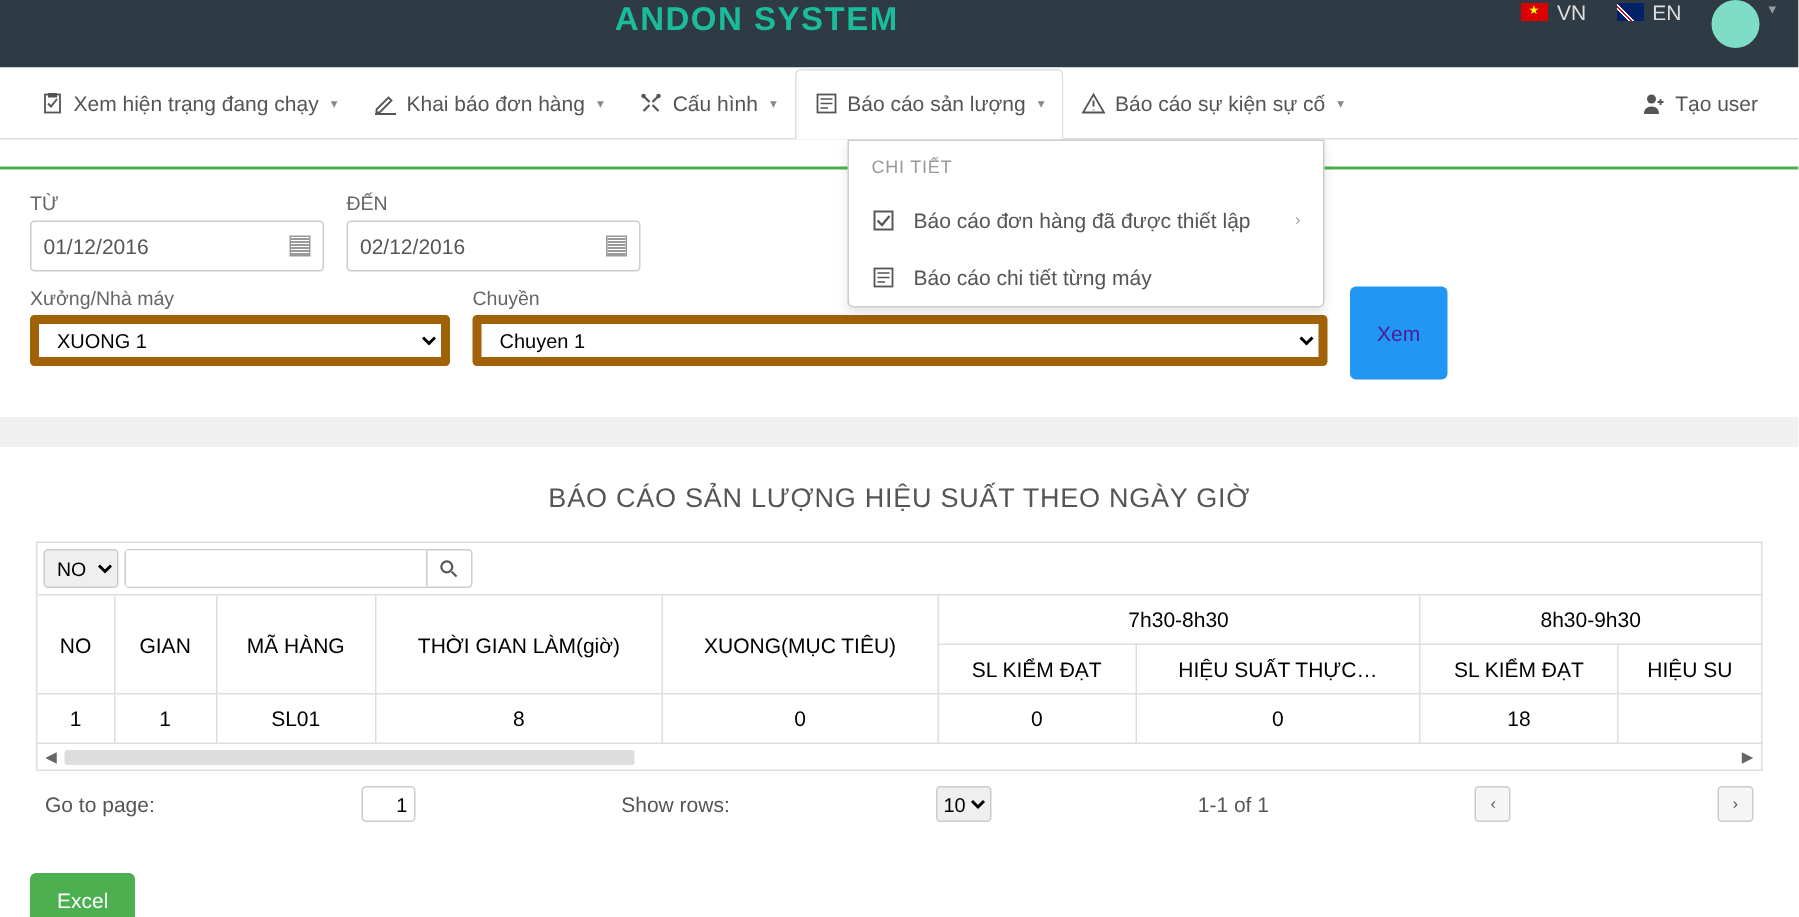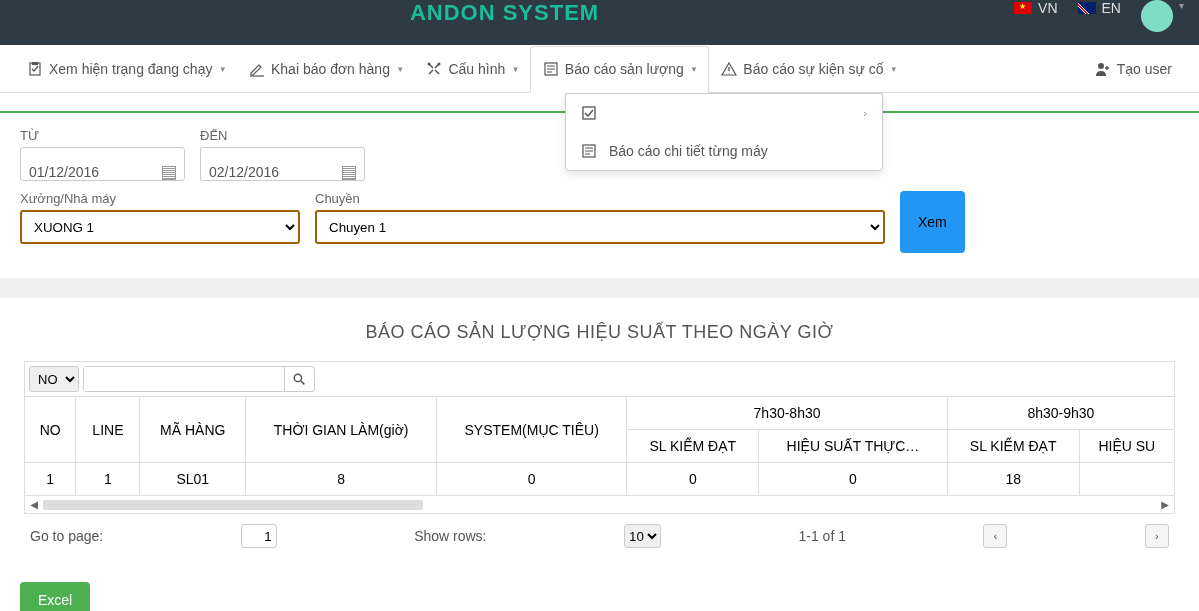--- a/index.html
+++ b/index.html
@@ -34,26 +34,26 @@
     .dd-icon { width: 16px; height: 16px; display: inline-flex; align-items: center; justify-content: center; }
     
     
     .green-line { height: 2px; background: #4caf50; margin-top: 18px; }
     
     
     .filters { padding: 15px 20px; }
     .filter-row { display: flex; gap: 15px; margin-bottom: 10px; }
     .filter-col { display: flex; flex-direction: column; }
     .filter-label { font-size: 13px; color: #666; margin-bottom: 4px; }
-    .date-input { width: 165px; height: 34px; border: 1px solid #ccc; border-radius: 3px; padding: 0 8px; display: flex; align-items: flex-end; justify-content: space-between; }
+    .date-input { width: 196px; height: 34px; border: 1px solid #ccc; border-radius: 3px; padding: 0 8px; display: flex; align-items: center; justify-content: space-between; }
     .date-icon { width: 14px; height: 14px; background: repeating-linear-gradient(0deg,#999,#999 1px,#fff 1px,#fff 2px); border: 1px solid #999; }
-    .select-input { height: 34px; border: 2px solid #a16207; border-radius: 3px; padding: 0 8px; background: #fff; }
+    .select-input { height: 34px; border: 6px solid #a16207; border-radius: 3px; padding: 0 8px; background: #fff; }
     .select-wide1 { width: 280px; }
     .select-wide2 { width: 570px; }
-    .btn-primary { background: #2196f3; color: #000000; border: none; border-radius: 4px; padding: 23px 18px; cursor: pointer; font-size: 14px; }
+    .btn-primary { background: #2196f3; color: #4c1d95; border: none; border-radius: 4px; padding: 23px 18px; cursor: pointer; font-size: 14px; }
     
     .gray-band { background: #f0f0f0; height: 20px; }
     
     
     .report { padding: 24px; }
     .report-title { text-align: center; font-size: 18px; color: #555; margin-bottom: 18px; letter-spacing: 0.5px; }
     
     .table-toolbar { display: flex; align-items: center; gap: 4px; border: 1px solid #ddd; border-bottom: none; padding: 4px; background: #fff; }
     .small-select { height: 26px; border: 1px solid #ccc; border-radius: 3px; padding: 0 4px; font-size: 13px; }
     .search-wrap { display: flex; align-items: center; border: 1px solid #ccc; border-radius: 3px; height: 26px; }
@@ -161,27 +161,29 @@
           <path d="M1 15 Q1 10 6 10 Q11 10 11 15" fill="#555"></path>
           <path d="M12 5 L12 9 M10 7 L14 7" stroke="#555" stroke-width="1.3"></path>
         </svg>
       </span>
     <span>Tạo user</span>
   </div>
 </div>
 
 
 <div class="dropdown">
+  <div class="dropdown-header">CHI TIẾT</div>
   <div class="dropdown-item">
     <span class="dd-icon">
         <svg width="16" height="16" viewBox="0 0 16 16">
           <rect x="2" y="2" width="12" height="12" fill="none" stroke="#555" stroke-width="1.3"></rect>
           <path d="M4 8 L7 11 L12 5" fill="none" stroke="#555" stroke-width="1.5"></path>
         </svg>
       </span>
+    <span>Báo cáo đơn hàng đã được thiết lập</span>
     <span class="arrow">›</span>
   </div>
   <div class="dropdown-item">
     <span class="dd-icon">
         <svg width="16" height="16" viewBox="0 0 16 16">
           <rect x="2" y="2" width="12" height="12" fill="none" stroke="#555" stroke-width="1.2"></rect>
           <path d="M4 5 L12 5 M4 8 L12 8 M4 11 L9 11" stroke="#555" stroke-width="1.1"></path>
         </svg>
       </span>
     <span>Báo cáo chi tiết từng máy</span>
@@ -243,24 +245,24 @@
             <path d="M10 10 L14 14" stroke="#555" stroke-width="1.8"></path>
           </svg>
       </button>
     </div>
   </div>
 
   <table class="data-table">
     <thead>
       <tr>
         <th rowspan="2">NO</th>
-        <th rowspan="2">LINE</th>
+        <th rowspan="2">GIAN</th>
         <th rowspan="2">MÃ HÀNG</th>
         <th rowspan="2">THỜI GIAN LÀM(giờ)</th>
-        <th rowspan="2">SYSTEM(MỤC TIÊU)</th>
+        <th rowspan="2">XUONG(MỤC TIÊU)</th>
         <th colspan="2">7h30-8h30</th>
         <th colspan="2">8h30-9h30</th>
       </tr>
       <tr>
         <th>SL KIỂM ĐẠT</th>
         <th>HIỆU SUẤT THỰC…</th>
         <th>SL KIỂM ĐẠT</th>
         <th>HIỆU SU</th>
       </tr>
     </thead>

